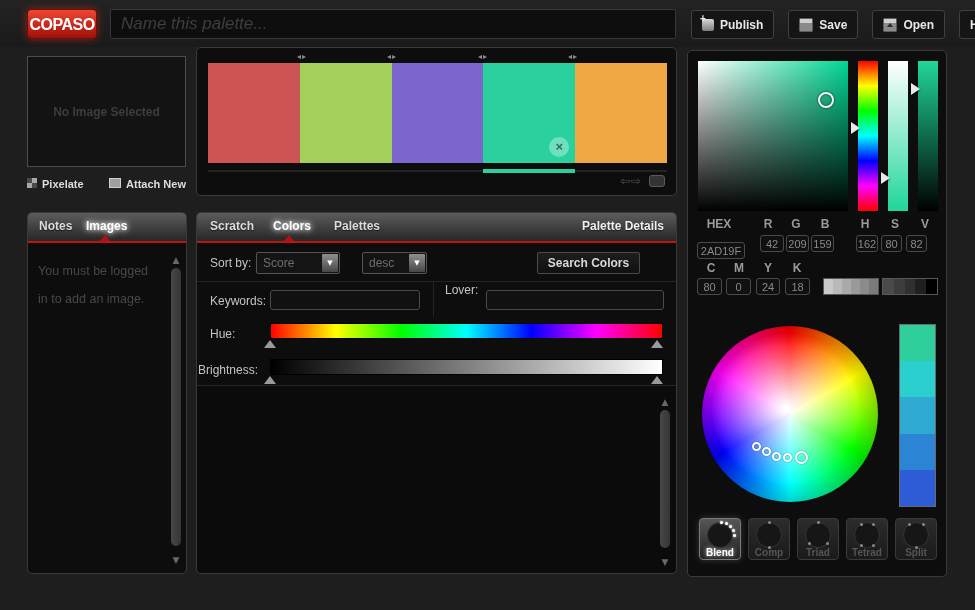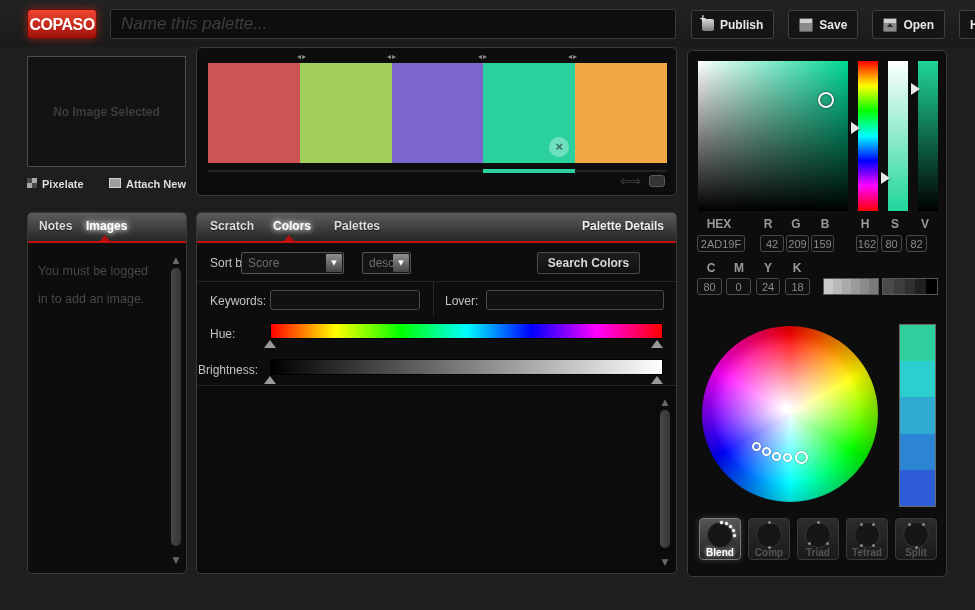--- a/index.html
+++ b/index.html
@@ -201,36 +201,36 @@
   <div class="panel tools-panel">
     <div class="tabbar">
       <span class="tab" style="left:13px;">Scratch</span>
       <span class="tab active" style="left:76px;">Colors</span>
       <span class="tab" style="left:137px;">Palettes</span>
       <span class="pd-label">Palette Details</span>
       <span class="tab-pointer" style="left:87px;"></span>
     </div>
 
     <span class="row-label" style="left:13px;top:43px;">Sort by:</span>
-    <div class="selectbox" style="left:44px;top:39px;width:103px;">
+    <div class="selectbox" style="left:59px;top:39px;width:84px;">
       <span>Score</span>
       <span class="sel-arrow">▼</span>
     </div>
-    <div class="selectbox" style="left:165px;top:39px;width:49px;">
+    <div class="selectbox" style="left:165px;top:39px;width:65px;">
       <span>desc</span>
       <span class="sel-arrow">▼</span>
     </div>
     <div class="search-btn">Search Colors</div>
 
     <div class="hsep" style="top:68px;"></div>
     <div class="vsep" style="left:236px;top:69px;height:35px;"></div>
 
     <span class="row-label" style="left:13px;top:81px;">Keywords:</span>
     <input class="text-input" style="left: 73px; top: 77px; width: 150px;" type="text" value="">
-    <span class="row-label" style="left:248px;top:81px;">Lover:</span>
+    <span class="row-label" style="left:248px;top:70px;">Lover:</span>
     <input class="text-input" style="left: 289px; top: 77px; width: 178px;" type="text" value="">
 
     <span class="row-label" style="left:13px;top:114px;">Hue:</span>
     <div class="slider hue-grad" style="left:73px;top:110px;width:393px;"></div>
     <span class="tri-up" style="left:67px;top:127px;"></span>
     <span class="tri-up" style="left:454px;top:127px;"></span>
 
     <span class="row-label" style="left:1px;top:150px;">Brightness:</span>
     <div class="slider bright-grad" style="left:73px;top:146px;width:393px;"></div>
     <span class="tri-up" style="left:67px;top:163px;"></span>
@@ -256,21 +256,21 @@
     <span class="tri-right" style="left:223px;top:32px;"></span>
 
     <span class="fld-label" style="left:31px;top:166px;">HEX</span>
     <span class="fld-label" style="left:80px;top:166px;">R</span>
     <span class="fld-label" style="left:108px;top:166px;">G</span>
     <span class="fld-label" style="left:137px;top:166px;">B</span>
     <span class="fld-label" style="left:177px;top:166px;">H</span>
     <span class="fld-label" style="left:207px;top:166px;">S</span>
     <span class="fld-label" style="left:237px;top:166px;">V</span>
 
-    <span class="fld" style="left:9px;top:184px;width:48px;">2AD19F</span>
+    <span class="fld" style="left:9px;top:191px;width:48px;">2AD19F</span>
     <span class="fld" style="left:72px;top:184px;width:24px;">42</span>
     <span class="fld" style="left:98px;top:184px;width:23px;">209</span>
     <span class="fld" style="left:123px;top:184px;width:23px;">159</span>
     <span class="fld" style="left:168px;top:184px;width:22px;">162</span>
     <span class="fld" style="left:193px;top:184px;width:21px;">80</span>
     <span class="fld" style="left:218px;top:184px;width:21px;">82</span>
 
     <span class="fld-label" style="left:23px;top:210px;">C</span>
     <span class="fld-label" style="left:51px;top:210px;">M</span>
     <span class="fld-label" style="left:80px;top:210px;">Y</span>

